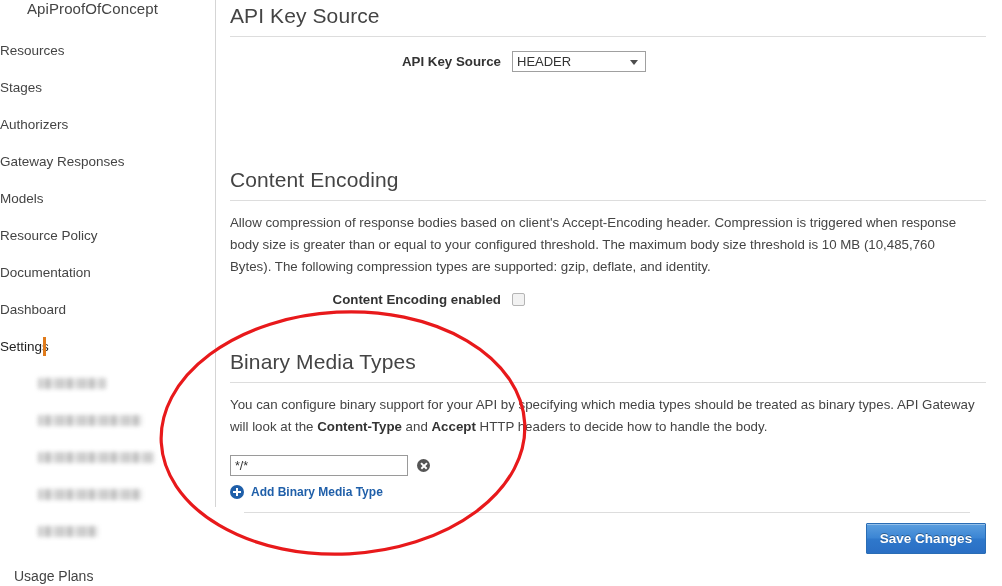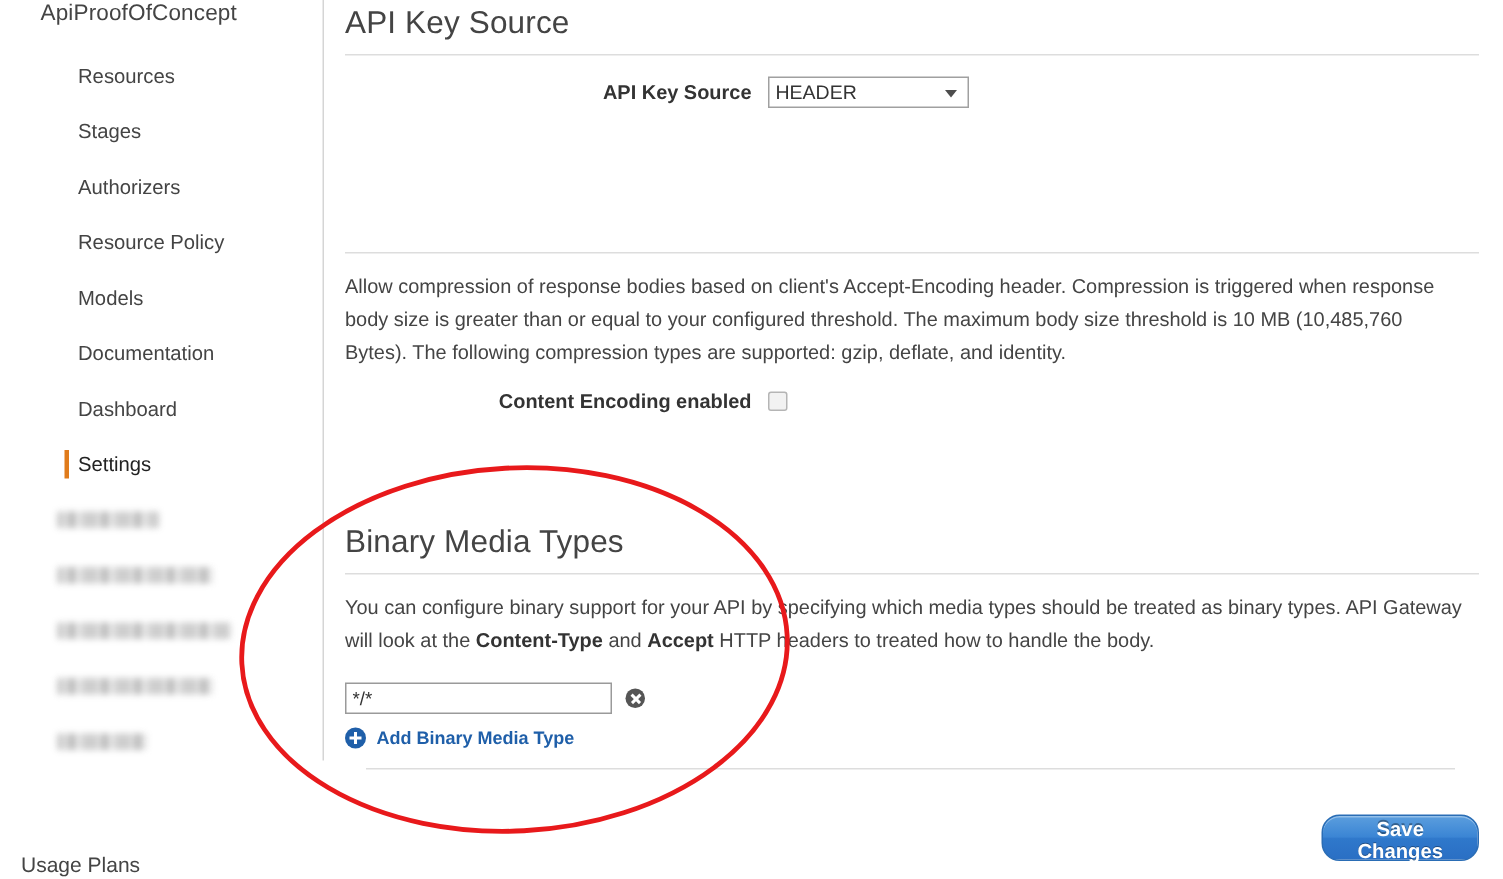--- a/index.html
+++ b/index.html
@@ -44,21 +44,20 @@
   }
   .nav {
     position: absolute;
     left: 0;
     top: 32px;
     width: 216px;
   }
   .nav-item {
     height: 37px;
     line-height: 37px;
-    padding-left: 52px;
     font-size: 13.5px;
     color: #444444;
     white-space: nowrap;
     position: relative;
     box-sizing: border-box;
   }
   .nav-item.selected {
     font-weight: normal;
     color: #222222;
   }
@@ -260,25 +259,25 @@
 
   .footer-rule {
     border: 0;
     border-top: 1px solid #dddddd;
     margin: 13px 16px 0 14px;
   }
 
   .save-btn {
     position: absolute;
     right: 16px;
-    top: 543px;
-    width: 105px;
+    top: 523px;
+    width: 120px;
     height: 31px;
     border: 1px solid #2a6db5;
-    border-radius: 12px;
+    border-radius: 1px;
     background: linear-gradient(to bottom, #5b9ede 0%, #3b85d4 48%, #2f78cb 52%, #2a6fc4 100%);
     color: #ffffff;
     font-weight: bold;
     font-size: 13.5px;
     font-family: "Liberation Sans", sans-serif;
     text-shadow: 0 -1px 0 rgba(0,0,0,0.35);
     cursor: pointer;
     box-shadow: inset 0 1px 0 rgba(255,255,255,0.35);
   }
 
@@ -310,24 +309,27 @@
       <div class="nav-item">
         <span>Resources</span>
       </div>
       <div class="nav-item">
         <span>Stages</span>
       </div>
       <div class="nav-item">
         <span>Authorizers</span>
       </div>
       <div class="nav-item">
+        <span>Gateway Responses</span>
+      </div>
+      <div class="nav-item">
+        <span>Models</span>
+      </div>
+      <div class="nav-item">
         <span>Resource Policy</span>
-      </div>
-      <div class="nav-item">
-        <span>Models</span>
       </div>
       <div class="nav-item">
         <span>Documentation</span>
       </div>
       <div class="nav-item">
         <span>Dashboard</span>
       </div>
       <div class="nav-item selected">
         <span>Settings</span>
       </div>
@@ -360,32 +362,33 @@
       <div class="form-row">
         <div class="form-label">API Key Source</div>
         <div class="select-box">
           <span>HEADER</span>
           <span class="select-arrow"></span>
         </div>
       </div>
     </div>
 
     <div class="section" id="sec-encoding">
+      <h2 class="section-title">Content Encoding</h2>
       <hr class="rule">
       <p class="para">Allow compression of response bodies based on client's Accept-Encoding header. Compression is triggered when response body size is greater than or equal to your configured threshold. The maximum body size threshold is 10 MB (10,485,760 Bytes). The following compression types are supported: gzip, deflate, and identity.</p>
       <div class="form-row">
         <div class="form-label">Content Encoding enabled</div>
         <span class="checkbox"></span>
       </div>
     </div>
 
     <div class="section" id="sec-binary">
       <h2 class="section-title">Binary Media Types</h2>
       <hr class="rule">
-      <p class="para"><span>You can configure binary support for your API by specifying which media types should be treated as binary types. API Gateway will look at the </span><b>Content-Type</b><span> and </span><b>Accept</b><span> HTTP headers to treated how to handle the body.</span></p>
+      <p class="para"><span>You can configure binary support for your API by specifying which media types should be treated as binary types. API Gateway will look at the </span><b>Content-Type</b><span> and </span><b>Accept</b><span> HTTP headers to decide how to handle the body.</span></p>
 
       <div class="input-row">
         <input class="text-input" type="text" value="*/*" style="">
         <span class="remove-btn"></span>
       </div>
 
       <div class="add-link">
         <span class="plus-icon"></span>
         <span>Add Binary Media Type</span>
       </div>

